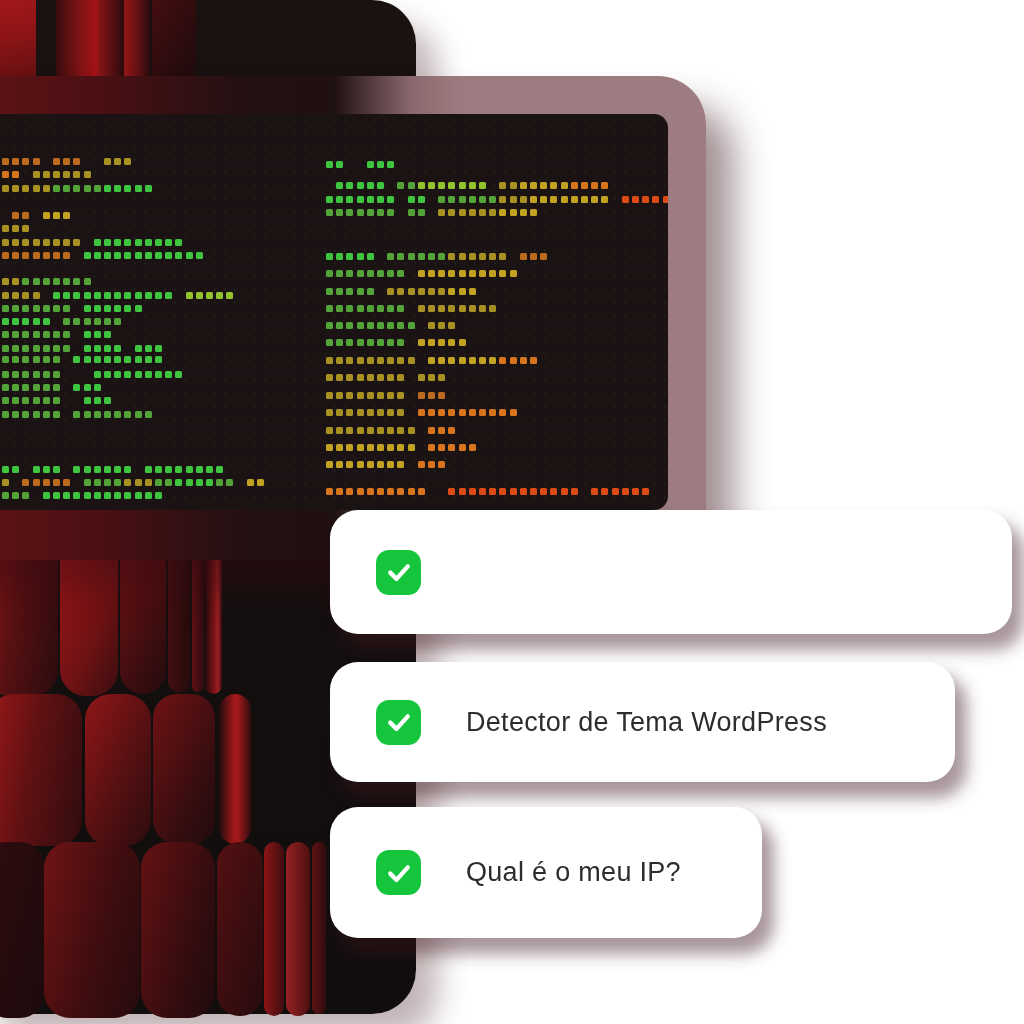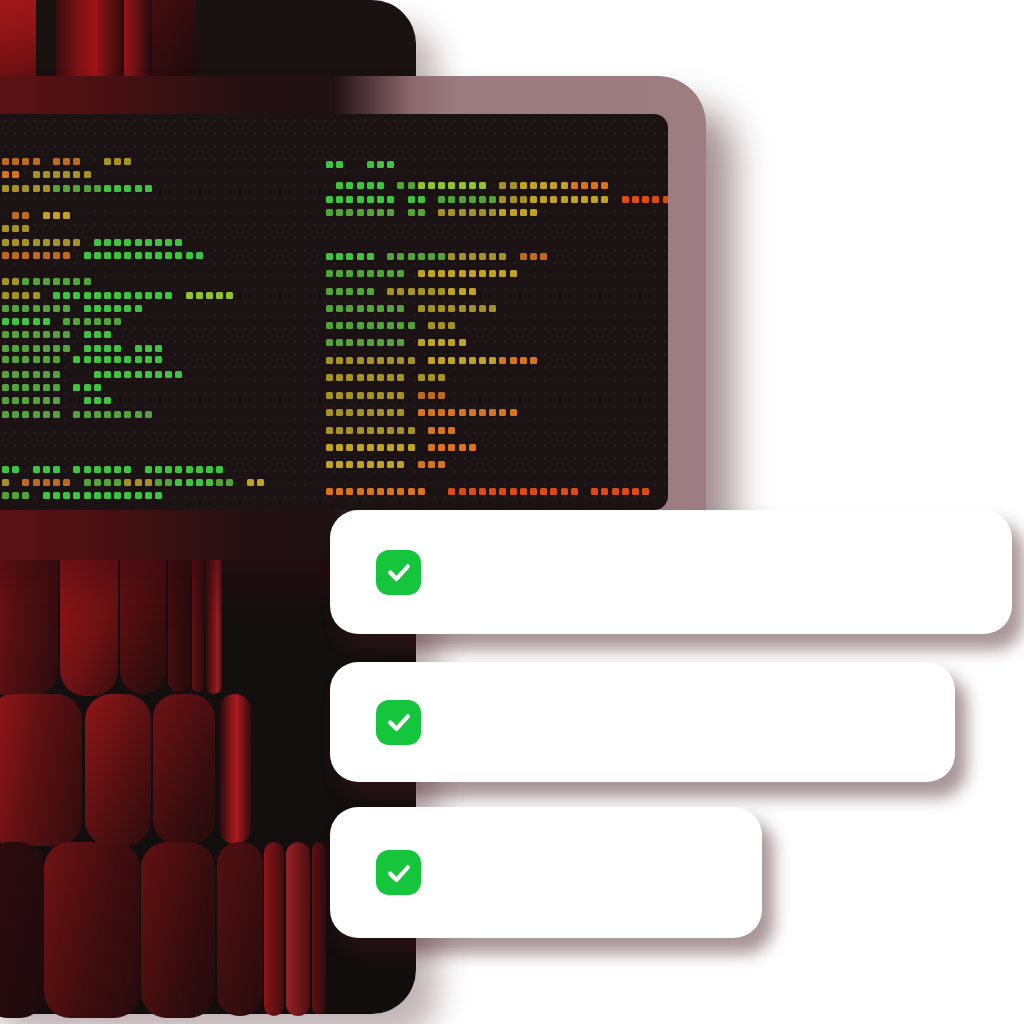--- a/index.html
+++ b/index.html
@@ -664,22 +664,24 @@
             <path d="M5 12.5 L10 17.5 L19 7.5" fill="none" stroke="#ffffff" stroke-width="3.4" stroke-linecap="round" stroke-linejoin="round"></path>
           </svg>
         </div>
       </div>
       <div class="card" style="left: 330px; top: 662px; width: 625px; height: 120px;">
         <div class="check" style="background: rgb(21, 197, 60);">
           <svg viewBox="0 0 24 24">
             <path d="M5 12.5 L10 17.5 L19 7.5" fill="none" stroke="#ffffff" stroke-width="3.4" stroke-linecap="round" stroke-linejoin="round"></path>
           </svg>
         </div>
+        <span class="card-label">Detector de Tema WordPress</span>
       </div>
       <div class="card" style="left: 330px; top: 807px; width: 432px; height: 131px;">
         <div class="check" style="background: rgb(21, 197, 60);">
           <svg viewBox="0 0 24 24">
             <path d="M5 12.5 L10 17.5 L19 7.5" fill="none" stroke="#ffffff" stroke-width="3.4" stroke-linecap="round" stroke-linejoin="round"></path>
           </svg>
         </div>
+        <span class="card-label">Qual é o meu IP?</span>
       </div>
     </div>
 </div>
 
 </body></html>

